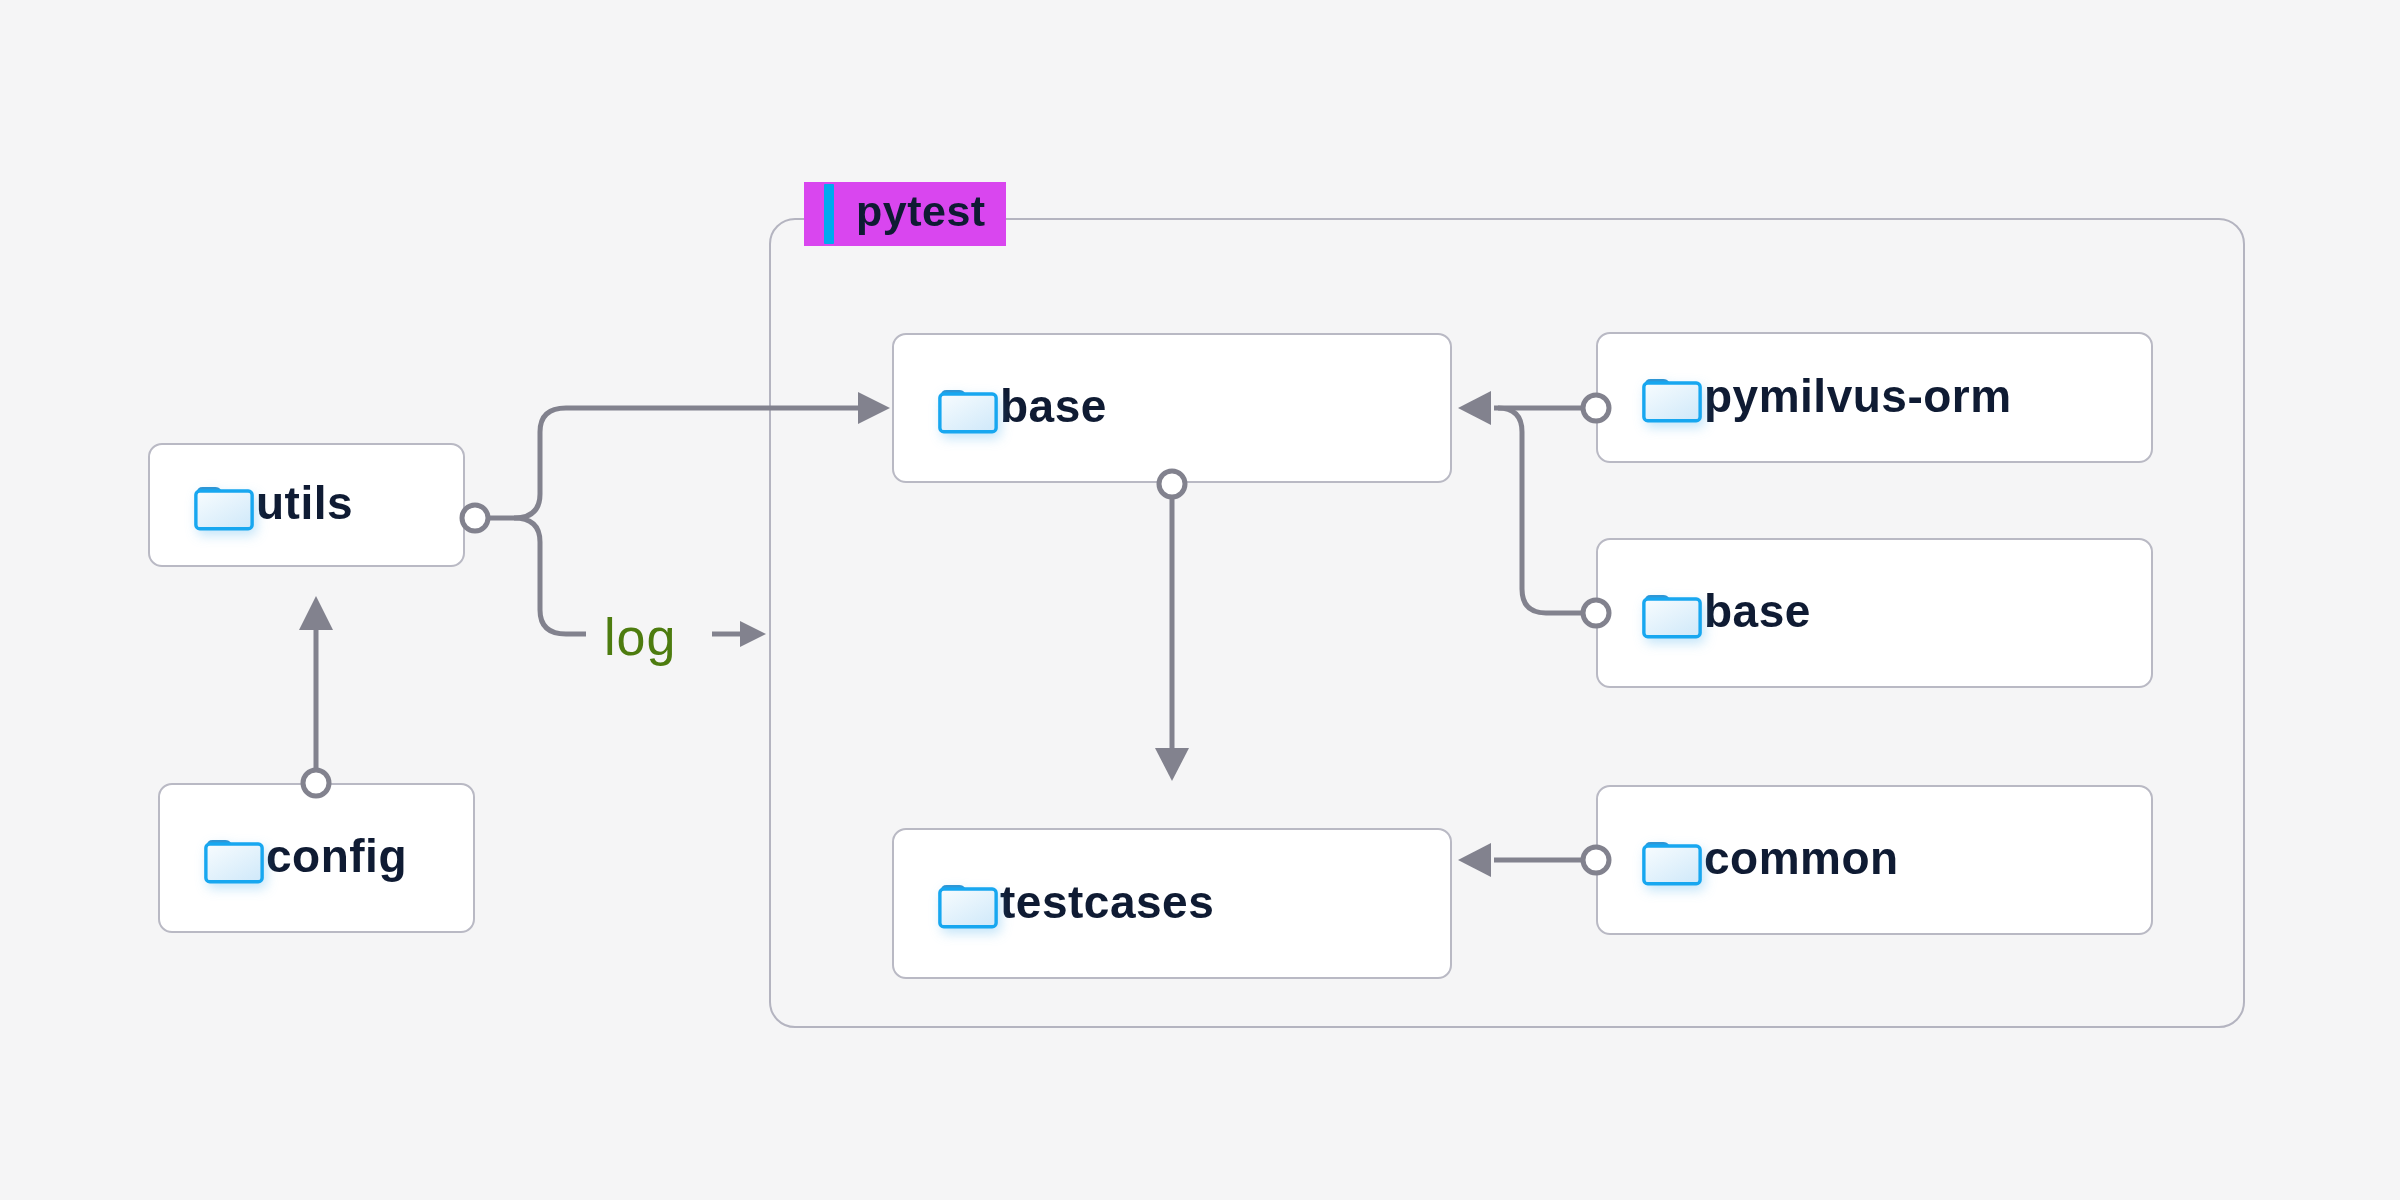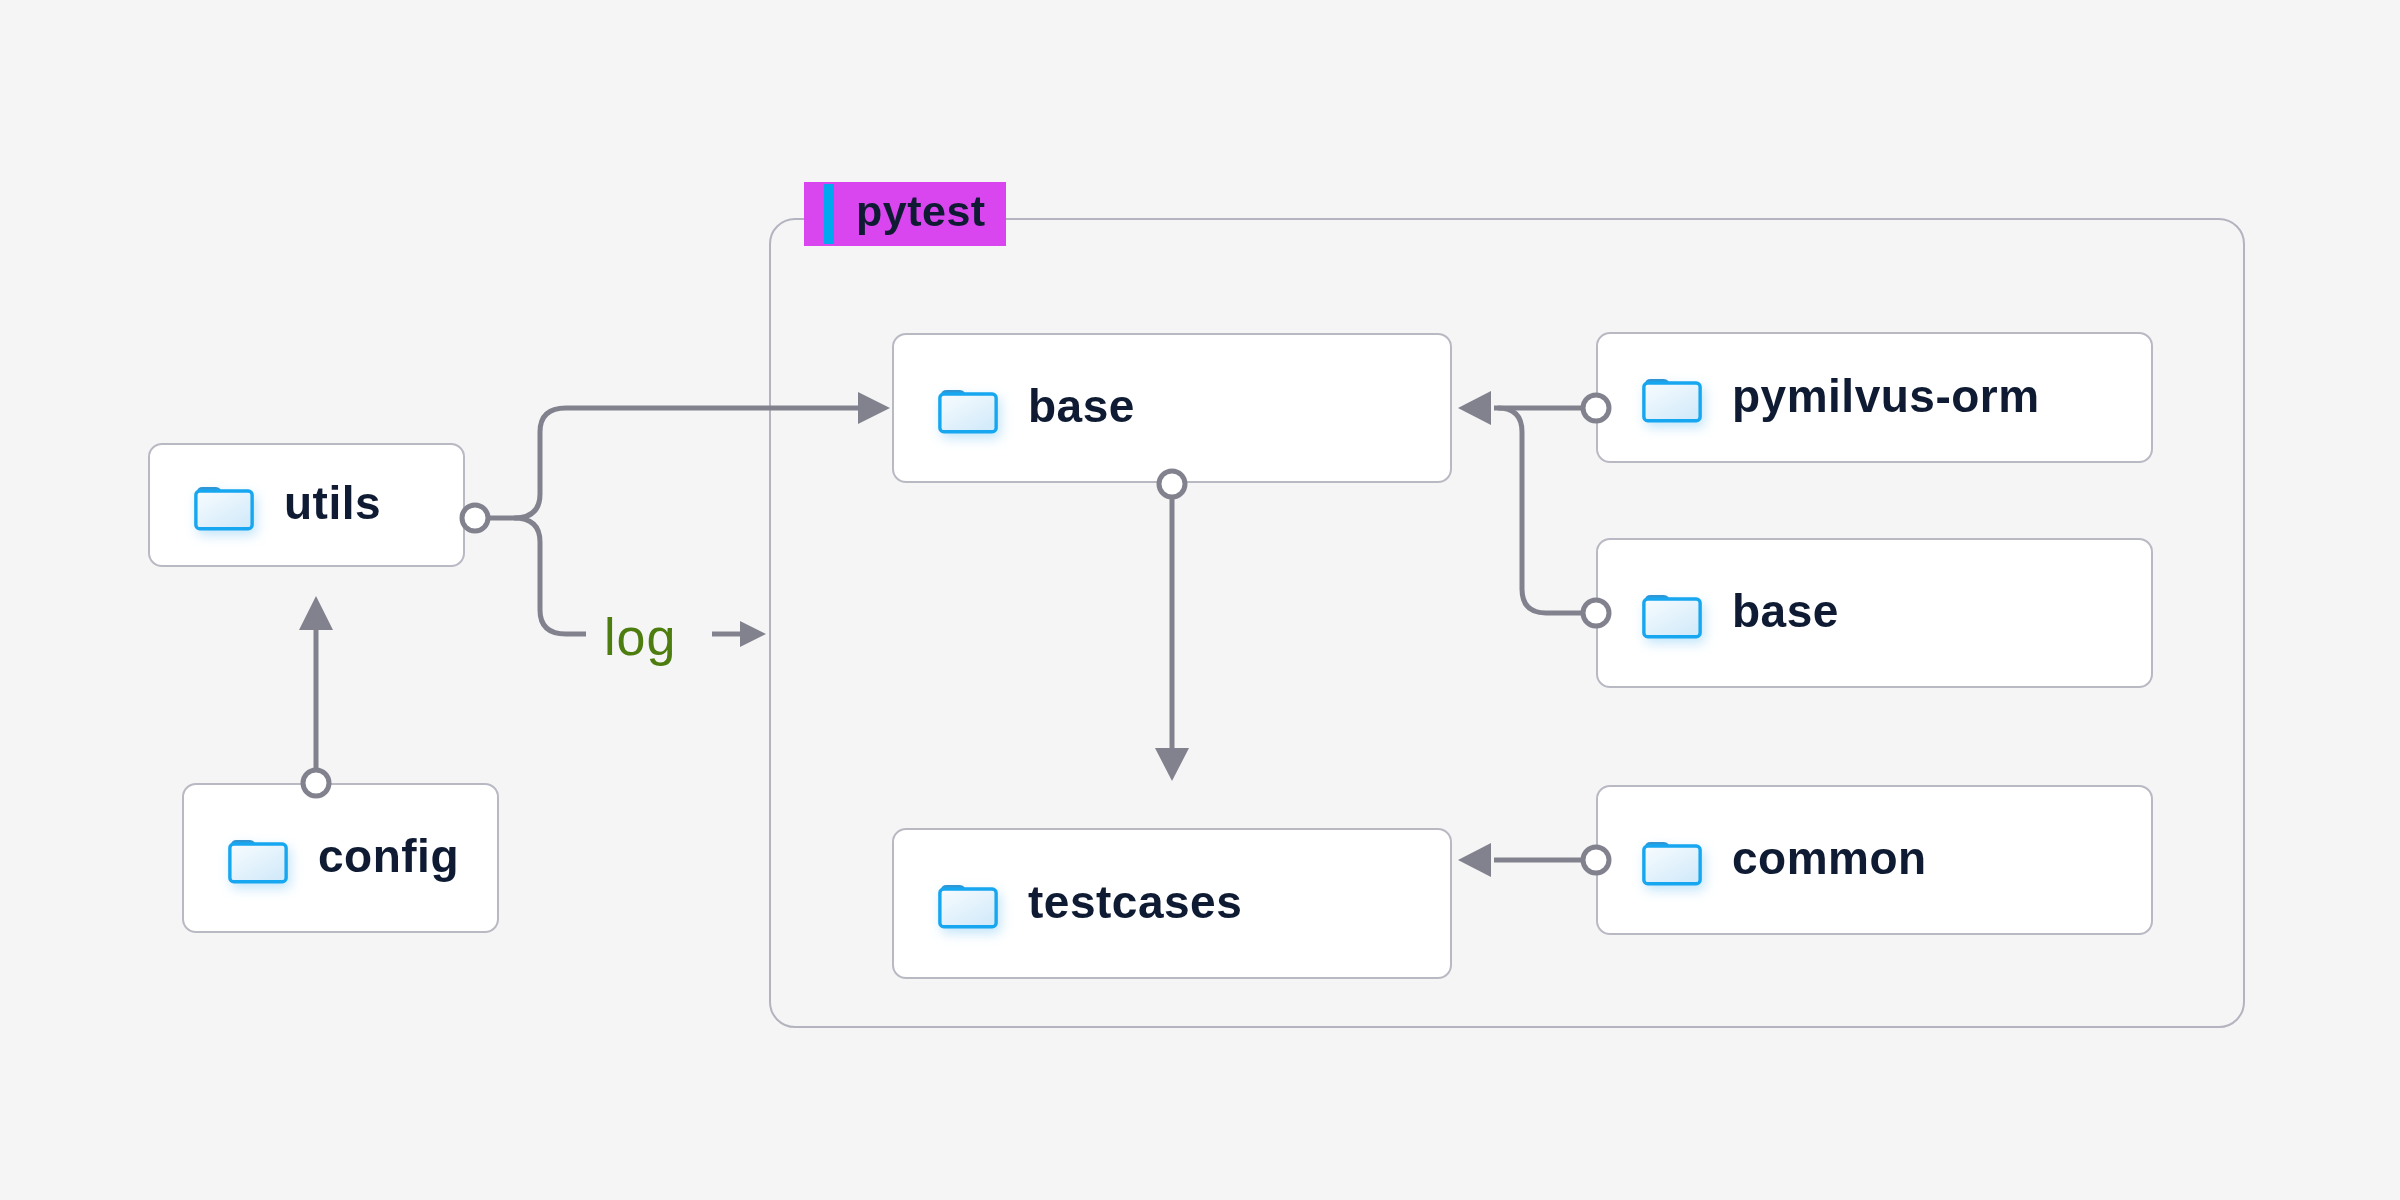--- a/index.html
+++ b/index.html
@@ -51,38 +51,37 @@
   
   .node {
     position: absolute;
     background: #ffffff;
     border: 2px solid #b9b9c4;
     border-radius: 14px;
     box-sizing: border-box;
     display: flex;
     align-items: center;
     padding-left: 42px;
-    gap: 28px;
     z-index: 2;
   }
   .node-label {
     font-size: 46px;
     font-weight: 700;
     color: #0f1b33;
     letter-spacing: 0.5px;
     padding-bottom: 4px;
     white-space: nowrap;
   }
   .folder {
     flex: none;
     filter: drop-shadow(3px 5px 6px rgba(60,170,235,0.30));
   }
 
   .node-utils     { left: 148px;  top: 443px; width: 317px; height: 124px; }
-  .node-config    { left: 158px;  top: 783px; width: 317px; height: 150px; margin-left: 24px; }
+  .node-config    { left: 158px;  top: 783px; width: 317px; height: 150px; }
   .node-base      { left: 892px;  top: 333px; width: 560px; height: 150px; }
   .node-pymilvus  { left: 1596px; top: 332px; width: 557px; height: 131px; }
   .node-check     { left: 1596px; top: 538px; width: 557px; height: 150px; }
   .node-testcases { left: 892px;  top: 784px; width: 560px; height: 151px; margin-top: 44px; }
   .node-common    { left: 1596px; top: 785px; width: 557px; height: 150px; }
 
   
   .wires {
     position: absolute;
     left: 0; top: 0;

